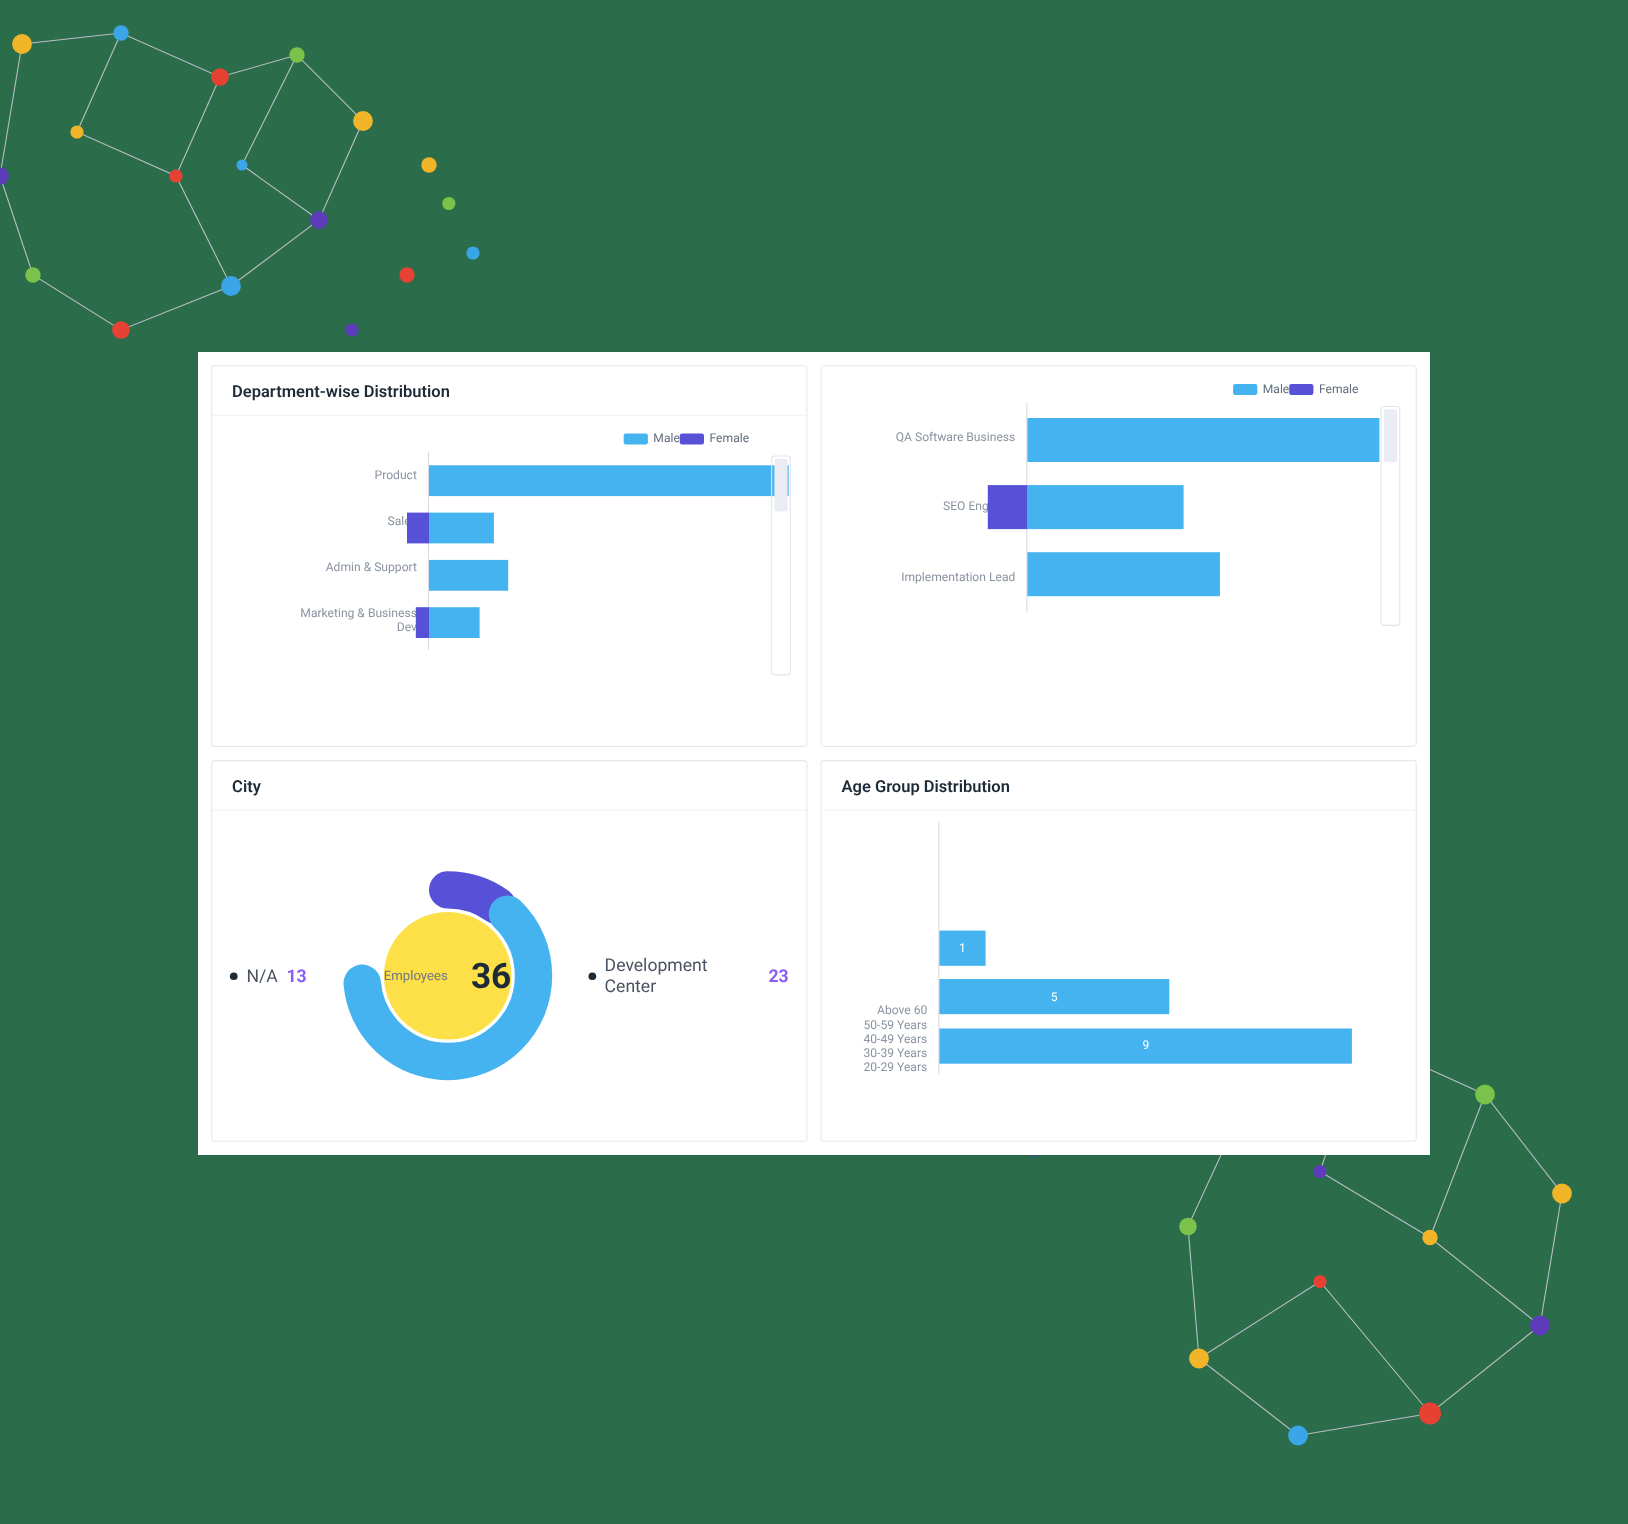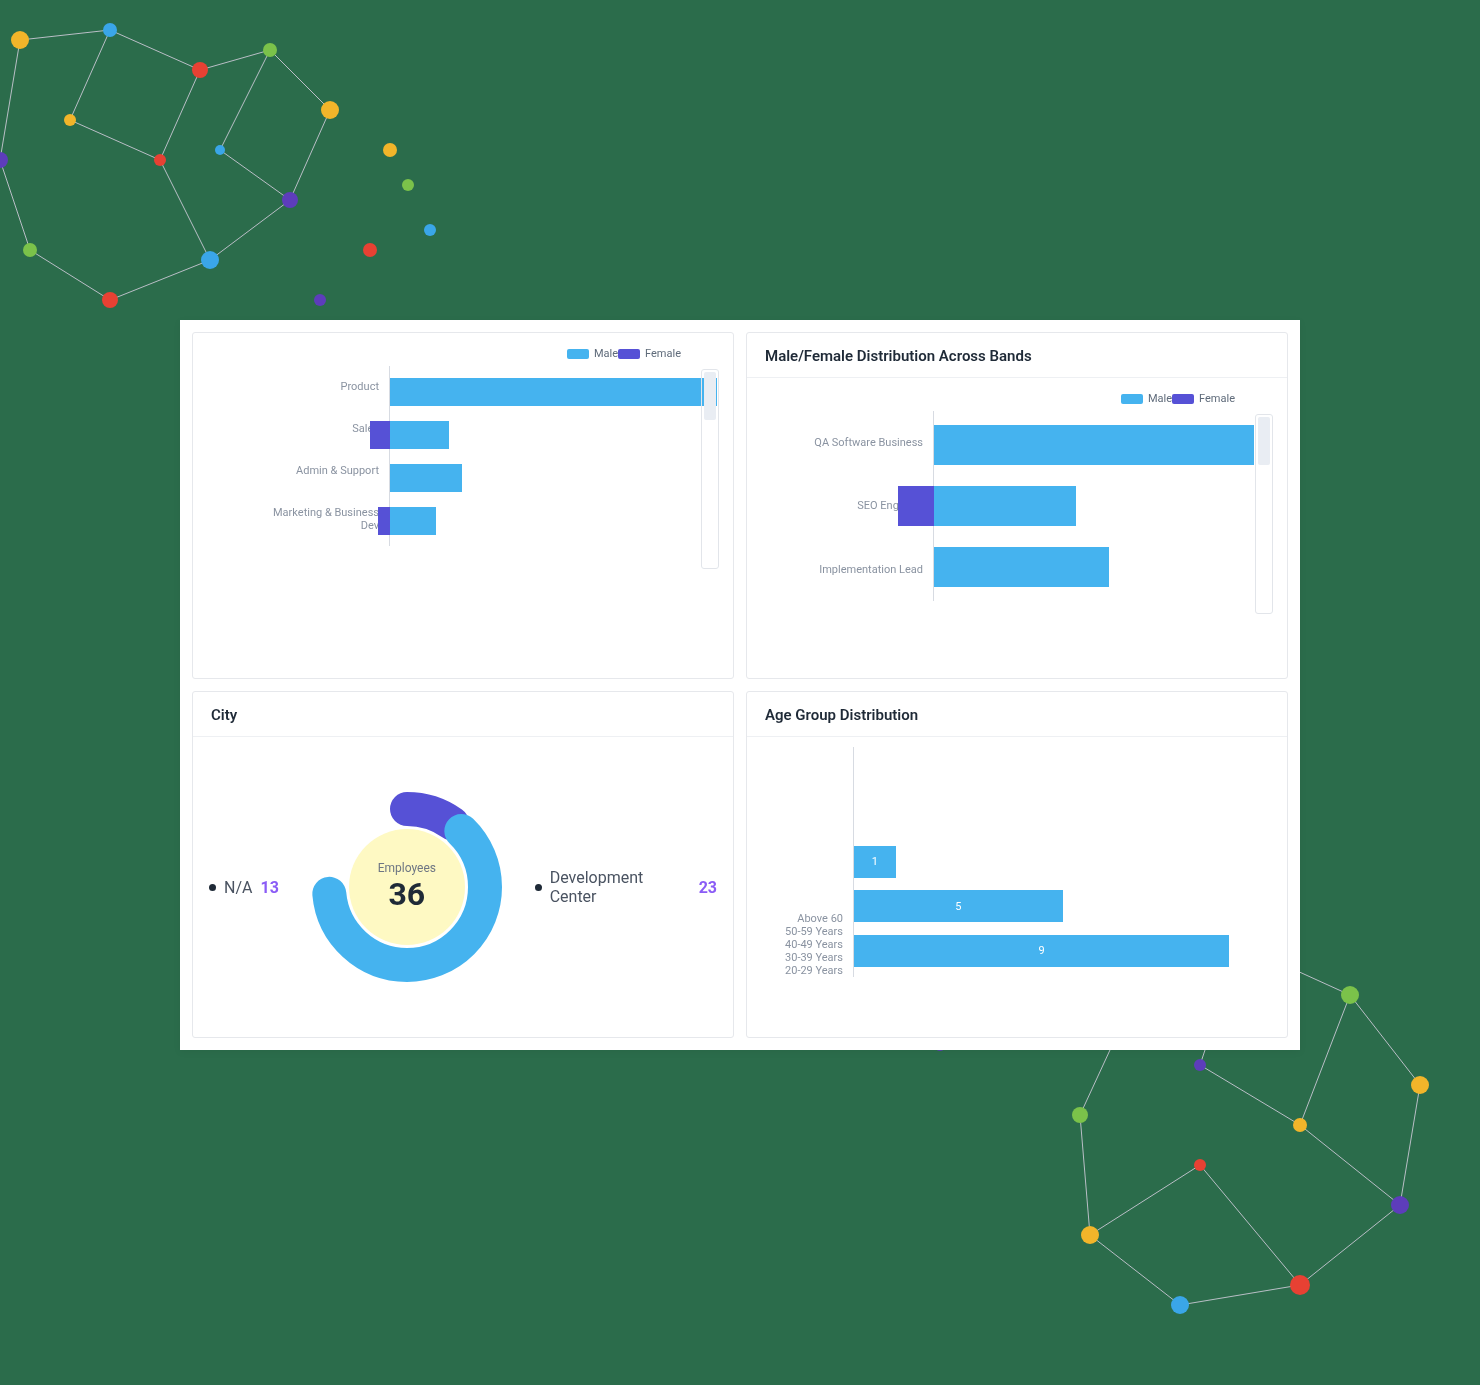--- a/index.html
+++ b/index.html
@@ -41,21 +41,21 @@
   .hchart .labels{display:flex;flex-direction:column;justify-content:space-around;text-align:right;padding-right:10px;font-size:11px;color:#8a93a1;}
   .hchart .bars{flex:1;border-left:1px solid #d7dbe2;display:flex;flex-direction:column;justify-content:space-around;padding:4px 0;}
   .hrow{height:28px;display:flex;align-items:center;position:relative;}
   .hrow .neg{position:absolute;right:100%;height:100%;display:flex;justify-content:flex-end;}
   .seg{height:100%;}
   .scrollrail{position:absolute;top:36px;right:14px;width:18px;height:200px;border:1px solid #e2e5ea;border-radius:3px;}
   .scrollthumb{position:absolute;top:2px;left:2px;right:2px;height:48px;background:#e9edf3;border-radius:2px;}
   
   .donut-wrap{display:flex;align-items:center;justify-content:center;height:100%;gap:28px;}
   .donut{position:relative;width:200px;height:200px;}
-  .donut-center{position:absolute;inset:42px;border-radius:50%;background:#fef9c3;display:flex;flex-direction:column;align-items:center;justify-content:center;}
+  .donut-center{position:absolute;inset:42px;border-radius:50%;background:#fde047;display:flex;flex-direction:row;align-items:center;justify-content:space-between;}
   .donut-center .lbl{font-size:12px;color:#6e7683;}
   .donut-center .val{font-size:32px;font-weight:700;color:#1f2a37;}
   .callout{display:flex;align-items:center;gap:8px;font-size:16px;color:#4a5361;}
   .callout .dot{width:7px;height:7px;border-radius:50%;background:#1f2a37;display:inline-block;}
   .callout .v{font-weight:700;color:#8b5cf6;}
   
   .agechart{display:flex;height:230px;}
   .agechart .labels{display:flex;flex-direction:column;justify-content:flex-end;text-align:right;padding-right:10px;font-size:11px;color:#8a93a1;}
   .agechart .bars{flex:1;border-left:1px solid #d7dbe2;display:flex;flex-direction:column;justify-content:space-around;padding:4px 0;}
   .agerow{height:32px;display:flex;align-items:center;}
@@ -118,20 +118,21 @@
       <circle cx="160" cy="60" r="6" fill="#3aa6e8"></circle>
     <circle cx="95" cy="150" r="6" fill="#7bc24a"></circle>
       <circle cx="60" cy="200" r="6" fill="#5d3dbb"></circle>
     <circle cx="140" cy="180" r="5" fill="#f2b52a"></circle>
   </g>
 </svg>
 
 <div class="dashboard">
 
   <div class="card">
+    <div class="card-title">Department-wise Distribution</div>
     <div class="card-body">
       <div class="legend">
         <span class="item">
             <span class="swatch" style="background:#45b3ef"></span>
             <span>Male</span>
           </span>
         <span class="item">
             <span class="swatch" style="background:#5651d6"></span>
             <span>Female</span>
           </span>
@@ -164,21 +165,20 @@
           </div>
         </div>
       </div>
       <div class="scrollrail">
           <div class="scrollthumb"></div>
         </div>
     </div>
   </div>
 
   <div class="card">
-    <div class="card-title">Male/Female Distribution Across Bands</div>
     <div class="card-body">
       <div class="legend">
         <span class="item">
             <span class="swatch" style="background:#45b3ef"></span>
             <span>Male</span>
           </span>
         <span class="item">
             <span class="swatch" style="background:#5651d6"></span>
             <span>Female</span>
           </span>

